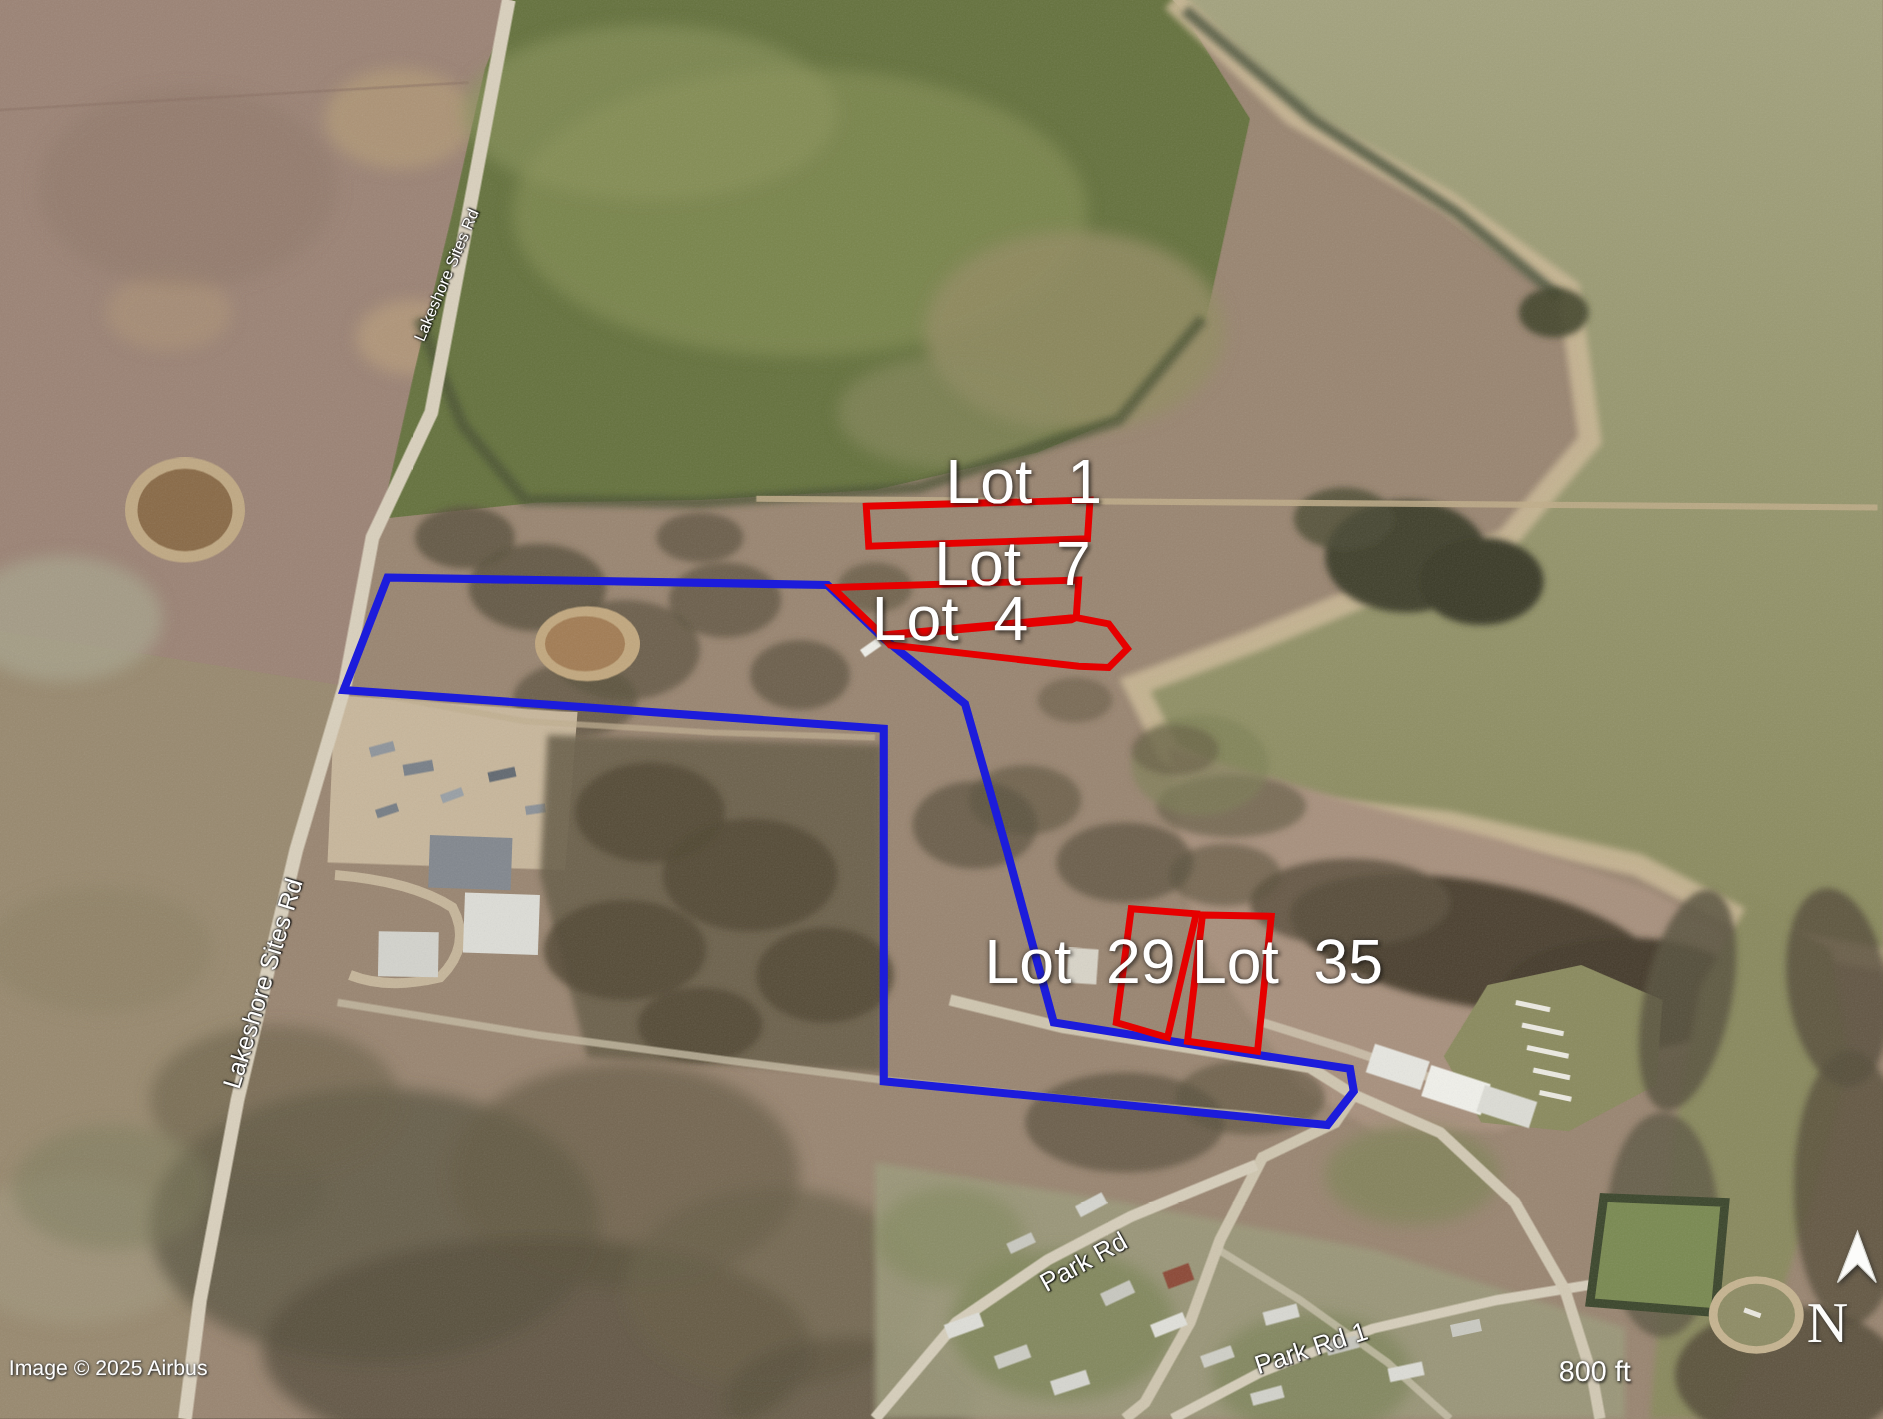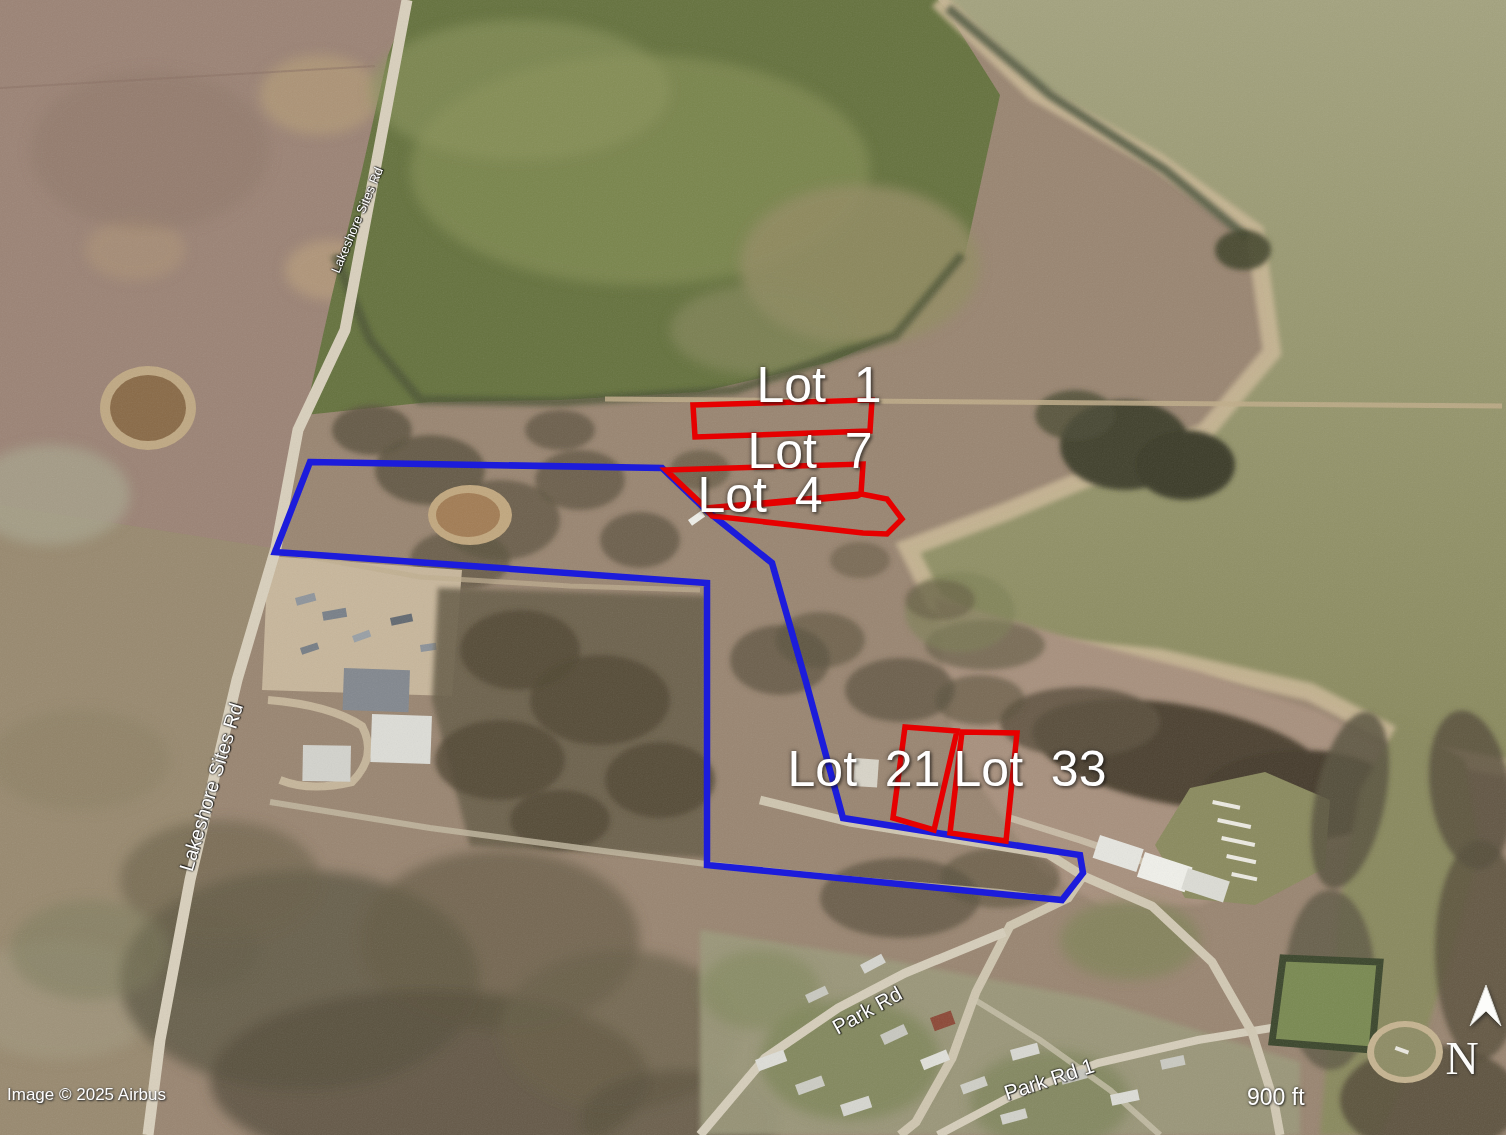--- a/index.html
+++ b/index.html
@@ -251,26 +251,26 @@
         <polygon points="706,509 857,496 861,494 887,499 902,519 887,534 863,533 712,516" fill="none" stroke="#e60000" stroke-width="5.5" stroke-linejoin="miter"></polygon>
         <polygon points="905,727 957,731 934,830 893,818" fill="none" stroke="#e60000" stroke-width="5.5" stroke-linejoin="miter"></polygon>
         <polygon points="962,732 1017,733 1006,841 950,833" fill="none" stroke="#e60000" stroke-width="5.5" stroke-linejoin="miter"></polygon>
       </g>
 
     <polygon points="1486,985 1470,1026 1486,1011 1501,1026" fill="#fcfcfa" stroke="#d8d8d2" stroke-width="1" style="filter:drop-shadow(1px 2px 2px rgba(30,30,30,.7))"></polygon>
   </svg>
 
   <div id="labels-layer">
     <div class="attribution">Image © 2025 Airbus</div>
-    <div class="scale-label" style="left:1247px;top:1084px;">900 ft</div>
+    <div class="scale-label" style="left:1247px;top:1084px;">800 ft</div>
     <div class="north-n" style="left:1462px;top:1058px;">N</div>
   <div class="map-label lot-label" style="left: 819px; top: 385px; color: rgb(255, 255, 255);">Lot  1</div>
       <div class="map-label lot-label" style="left: 810px; top: 451px; color: rgb(255, 255, 255);">Lot  7</div>
       <div class="map-label lot-label" style="left: 760px; top: 495px; color: rgb(255, 255, 255);">Lot  4</div>
-      <div class="map-label lot-label" style="left: 864px; top: 769px; color: rgb(255, 255, 255);">Lot  21</div>
-      <div class="map-label lot-label" style="left: 1030px; top: 769px; color: rgb(255, 255, 255);">Lot  33</div>
+      <div class="map-label lot-label" style="left: 864px; top: 769px; color: rgb(255, 255, 255);">Lot  29</div>
+      <div class="map-label lot-label" style="left: 1030px; top: 769px; color: rgb(255, 255, 255);">Lot  35</div>
       <div class="map-label road-label" style="left: 357px; top: 220px; font-size: 13px; color: rgb(255, 255, 255); transform: translate(-50%, -50%) rotate(-67deg);">Lakeshore Sites Rd</div>
       <div class="map-label road-label" style="left: 211px; top: 787px; font-size: 20px; color: rgb(255, 255, 255); transform: translate(-50%, -50%) rotate(-73deg);">Lakeshore Sites Rd</div>
       <div class="map-label road-label" style="left: 867px; top: 1010px; font-size: 21px; color: rgb(255, 255, 255); transform: translate(-50%, -50%) rotate(-29deg);">Park Rd</div>
       <div class="map-label road-label" style="left: 1049px; top: 1079px; font-size: 21px; color: rgb(255, 255, 255); transform: translate(-50%, -50%) rotate(-18deg);">Park Rd 1</div>
     </div>
 
 </div>
 
 </body></html>

